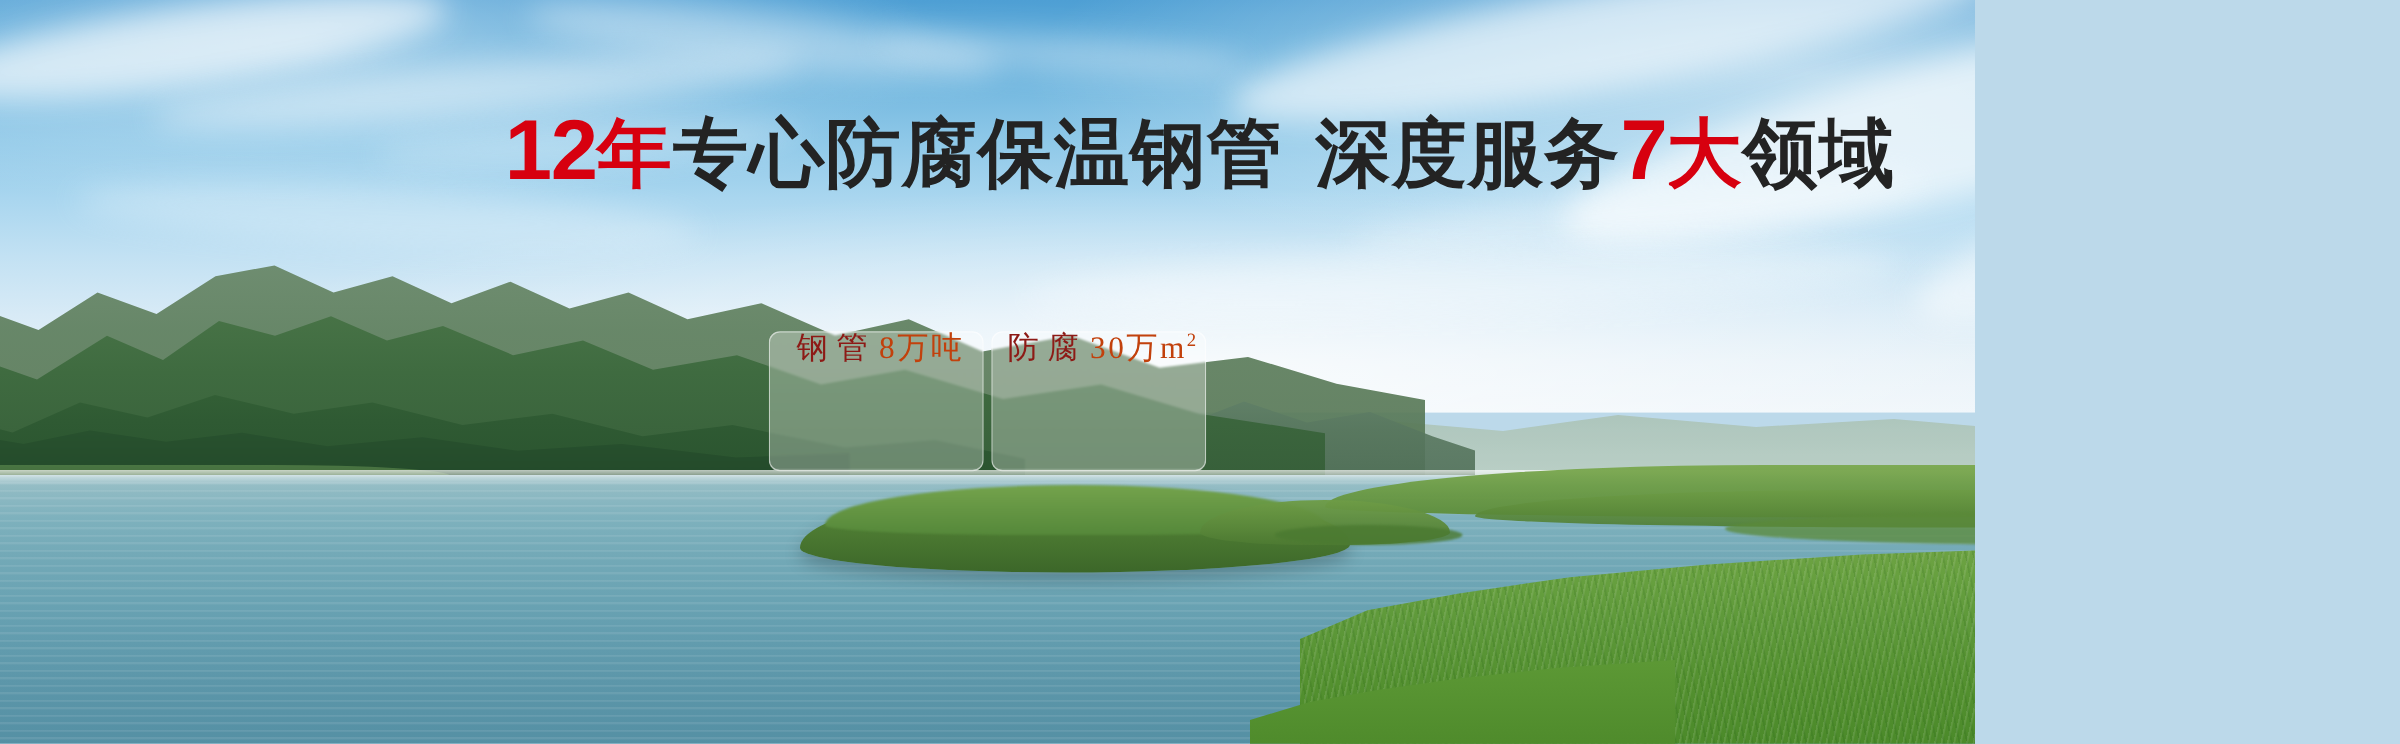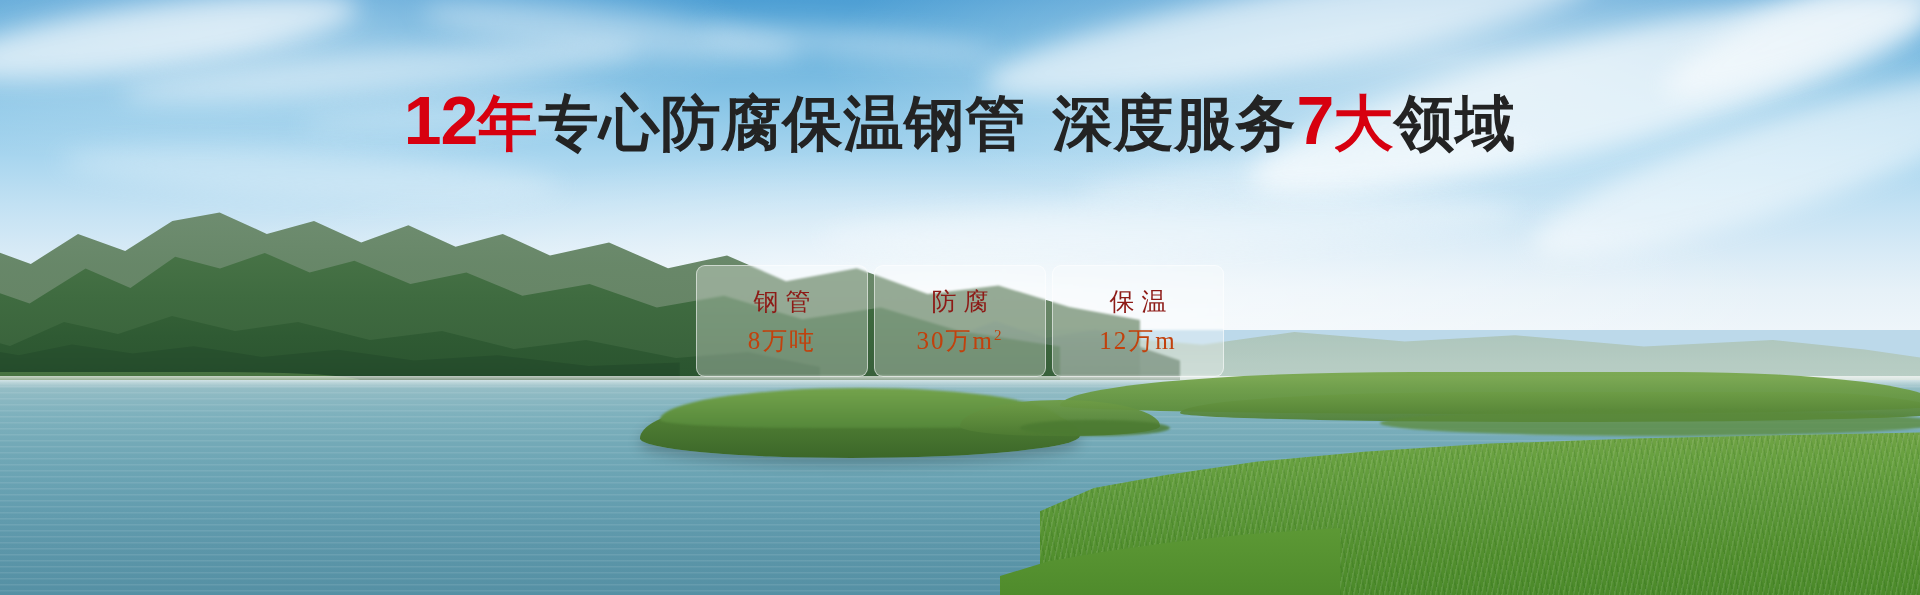--- a/index.html
+++ b/index.html
@@ -1,21 +1,21 @@
 <!DOCTYPE html>
 <html><head>
 <meta charset="utf-8">
 <style>
   html,body{margin:0;padding:0;}
   body{
     width:1920px;height:595px;overflow:hidden;
     font-family:"Liberation Sans","DejaVu Sans",sans-serif;
     background:#bcd9ea;
   }
-  .banner{position:relative;width:1920px;height:595px;overflow:hidden;}
+  .banner{position:relative;width:1580px;height:595px;overflow:hidden;}
 
   
   .sky{
     position:absolute;left:0;top:0;width:1920px;height:330px;
     background:
       linear-gradient(to bottom,
         #4e9fd4 0%, #5aa8d8 8%, #72b7df 20%, #8ec8e8 34%,
         #a9d6ef 48%, #c2e1f3 62%, #d7eaf6 76%, #e6f1f8 88%, #eef5fa 100%);
   }
   .sky-haze{
@@ -198,22 +198,22 @@
 
   .cards{
     position:absolute;left:50%;top:265px;transform:translateX(-50%);
     display:flex;gap:6px;
   }
   .card{
     width:170px;height:110px;
     border-radius:9px;
     background:rgba(255,255,255,.30);
     border:1px solid rgba(255,255,255,.55);
-    display:flex;flex-direction:column;align-items:center;justify-content:center;
-    gap:14px;
+    display:flex;flex-direction:row;align-items:flex-start;justify-content:center;
+    gap:2px;
     backdrop-filter:blur(1px);
   }
   .card-label{
     font-size:25px;color:#8d1a16;letter-spacing:7px;
     text-indent:7px;line-height:1;font-weight:normal;
   }
   .card-value{
     font-size:25px;color:#c2410c;letter-spacing:2px;line-height:1;
     font-family:"Liberation Serif","DejaVu Serif",serif;
     white-space:nowrap;
@@ -276,20 +276,16 @@
     <div class="card">
       <div class="card-label">钢管</div>
       <div class="card-value"><span>8万吨</span></div>
     </div>
 
     <div class="card">
       <div class="card-label">防腐</div>
       <div class="card-value"><span>30万m</span><sup>2</sup></div>
     </div>
 
-    <div class="card">
-      <div class="card-label">保温</div>
-      <div class="card-value"><span>12万m</span></div>
-    </div>
 
   </div>
 
 </div>
 
 </body></html>

